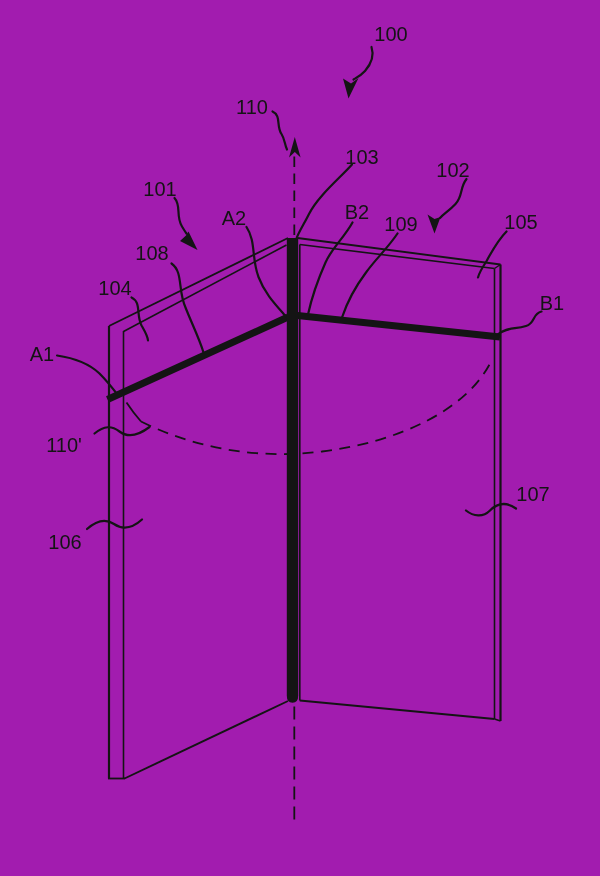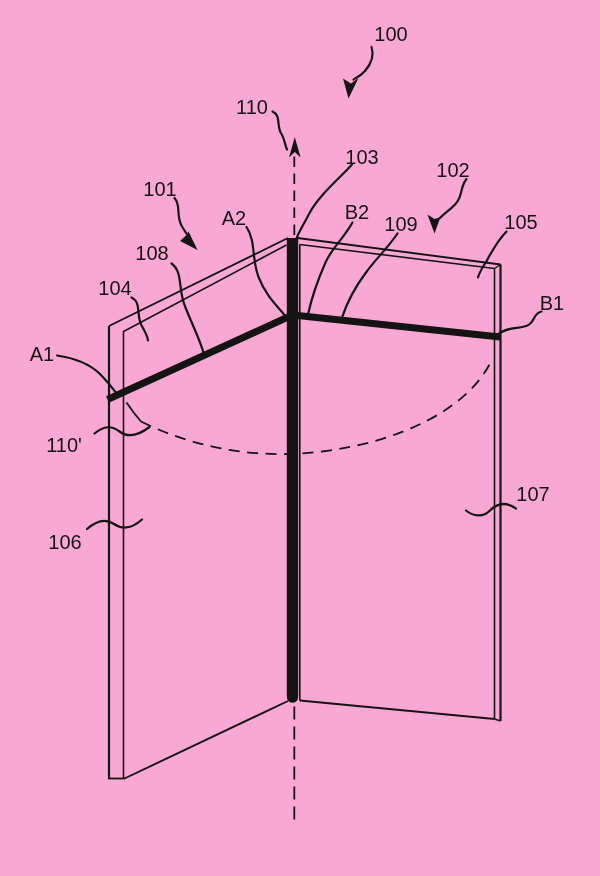--- a/index.html
+++ b/index.html
@@ -1,20 +1,20 @@
 <!DOCTYPE html>
 <html><head>
 <meta charset="utf-8">
 <style>
   html, body { margin: 0; padding: 0; background: #ffffff; }
   .page {
     position: relative;
     width: 600px;
     height: 876px;
-    background: #f9a8d4;
+    background: #a21caf;
     overflow: hidden;
     font-family: "Liberation Sans", "DejaVu Sans", sans-serif;
   }
   .page svg { position: absolute; left: 0; top: 0; display: block; }
   .ref-label {
     font-family: "Liberation Sans", "DejaVu Sans", sans-serif;
     font-size: 20px;
     fill: #141414;
   }
 </style>

